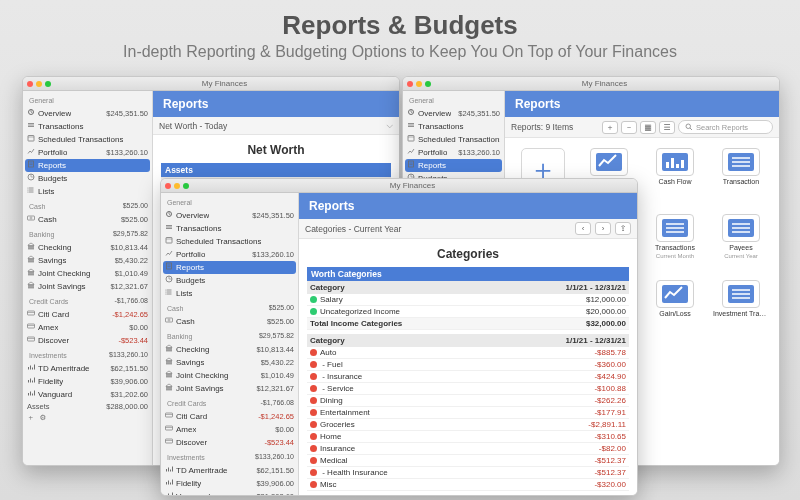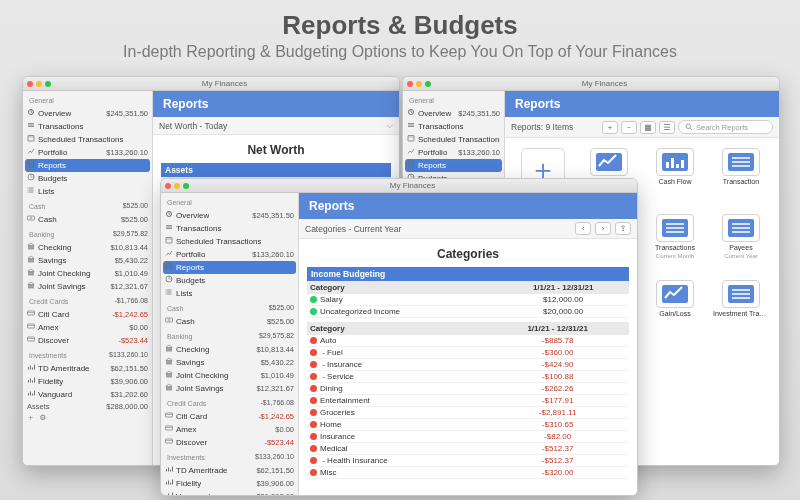--- a/index.html
+++ b/index.html
@@ -27,21 +27,21 @@
   .main{flex:1;display:flex;flex-direction:column;background:#fff;}
   .hd{background:#5a88d8;color:#fff;font-size:12px;font-weight:600;padding:6px 10px;}
   .sub{display:flex;align-items:center;justify-content:space-between;background:#f5f5f5;border-bottom:1px solid #e4e4e4;padding:3px 6px;font-size:8.5px;color:#555;}
   .sub .navbtns{display:flex;gap:4px;}
   .sbtn{width:16px;height:13px;border:1px solid #c9c9c9;border-radius:3px;background:#fff;display:flex;align-items:center;justify-content:center;color:#666;font-size:8px;}
   .rpt{flex:1;overflow:auto;padding:4px 8px 8px 8px;}
   .rpt h2{font-size:12px;font-weight:700;text-align:center;margin:4px 0 6px 0;}
   .sec{background:#4a7dd6;color:#fff;font-weight:600;padding:2px 4px;font-size:8.5px;}
   table.tbl{width:100%;border-collapse:collapse;font-size:8px;}
   table.tbl th{background:#e9e9e9;text-align:left;padding:2px 3px;font-weight:600;color:#333;}
-  table.tbl th.r, table.tbl td.r{text-align:center;}
+  table.tbl th.r, table.tbl td.r{text-align:right;}
   table.tbl td{padding:1px 3px;border-bottom:1px solid #f0f0f0;white-space:nowrap;}
   .bullet{width:7px;height:7px;border-radius:50%;display:inline-block;margin-right:3px;vertical-align:middle;}
   .bg-g{background:#2ecc71}.bg-r{background:#e74c3c}
   .total td{font-weight:700;background:#f6f6f6;}
   
   .tool{display:flex;gap:3px;align-items:center;}
   .search{border:1px solid #cfcfcf;border-radius:8px;height:14px;width:95px;display:flex;align-items:center;padding:0 6px;color:#9a9a9a;font-size:7.5px;gap:3px;background:#fff;}
   .grid{flex:1;display:grid;grid-template-columns:repeat(4,48px);grid-auto-rows:58px;gap:8px 18px;padding:10px 14px;justify-content:start;align-content:start;}
   .tile{display:flex;flex-direction:column;align-items:center;gap:2px;}
   .ticon{width:38px;height:28px;border:1px solid #d2d2d2;border-radius:4px;background:#fff;display:flex;align-items:center;justify-content:center;}
@@ -1070,36 +1070,40 @@
         <div class="sub">
           <span>Categories - Current Year</span>
           <span class="navbtns">
             <span class="sbtn">‹</span>
             <span class="sbtn">›</span>
             <span class="sbtn">⇪</span>
           </span>
         </div>
         <div class="rpt">
           <h2>Categories</h2>
-          <div class="sec">Income Budgeting</div>
+          <div class="sec">Worth Categories</div>
           <table class="tbl">
               <thead>
                 <tr>
             <th>Category</th>
             <th class="r">1/1/21 - 12/31/21</th>
           </tr>
               </thead>
               <tbody id="cat-income">
                 <tr>
                   <td><span class="bullet bg-g"></span>Salary</td>
                   <td class="r" style="">$12,000.00</td>
                 </tr>
                 <tr>
                   <td><span class="bullet bg-g"></span>Uncategorized Income</td>
                   <td class="r" style="">$20,000.00</td>
+                </tr>
+                <tr class="total">
+                  <td>Total Income Categories</td>
+                  <td class="r">$32,000.00</td>
                 </tr>
               </tbody>
             </table>
           <div style="height:4px"></div>
           <table class="tbl">
               <thead>
                 <tr>
             <th>Category</th>
             <th class="r">1/1/21 - 12/31/21</th>
           </tr>

